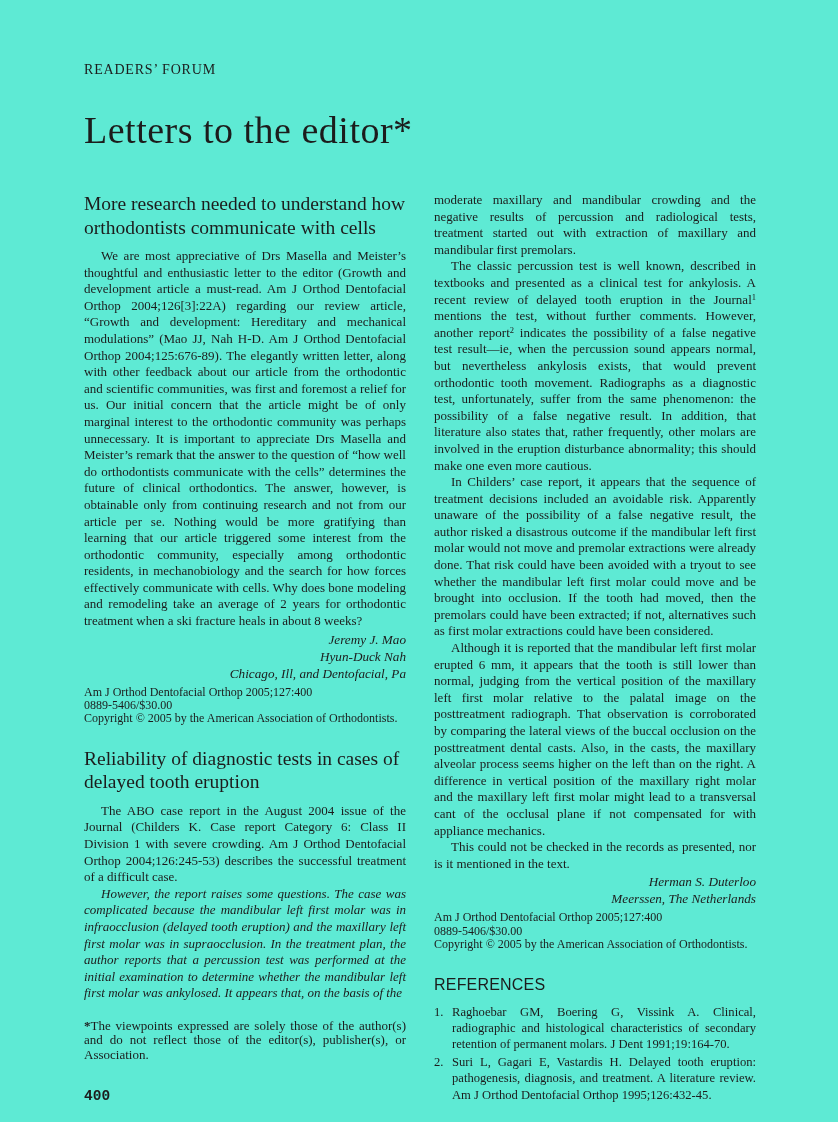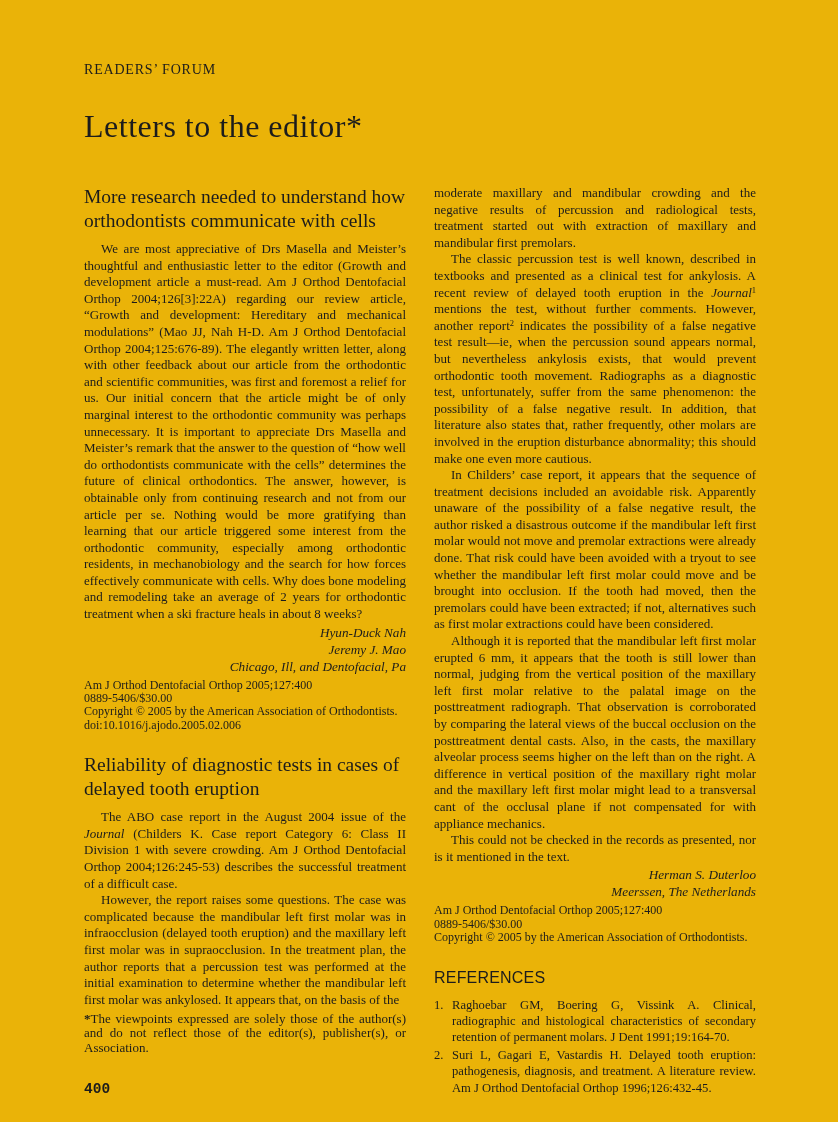--- a/index.html
+++ b/index.html
@@ -1,88 +1,87 @@
 <!DOCTYPE html>
 <html><head>
 <meta charset="utf-8">
 <style>
   * { margin:0; padding:0; box-sizing:border-box; }
   html,body { background:#888; }
   .page {
-    width:838px; height:1122px; background:#eab308; color:#1c1c1c;
+    width:838px; height:1122px; background:#5eead4; color:#1c1c1c;
     font-family:"Liberation Serif", serif;
     padding:62px 82px 36px 84px;
     margin:0 auto; overflow:hidden; position:relative;
   }
   .running-head {
     font-size:14px; letter-spacing:0.8px; margin-bottom:30px;
   }
   .page-title {
-    font-size:32px; font-weight:normal; letter-spacing:0.5px; margin-bottom:40px;
+    font-size:38px; font-weight:normal; letter-spacing:0.5px; margin-bottom:40px;
   }
   .columns { display:flex; gap:28px;margin-top:32px; }
   .col { flex:0 0 322px; width:322px; }
   .col-left { display:flex; flex-direction:column; min-height:897px; }
   .section-heading {
     font-size:19.5px; line-height:23.5px; font-weight:normal; margin-bottom:9px;
   }
   .body-para {
     font-size:13px; line-height:16.6px; text-align:justify;
   }
   .indent { text-indent:17px; }
-  .italic { font-style:italic; }
+  .italic { }
   .sup { font-size:8.5px; vertical-align:4px; line-height:0; }
   .signature {
     text-align:right; font-style:italic; font-size:13.2px; line-height:17px; margin-top:1px;
   }
   .citation { font-size:12px; line-height:13.4px; margin-top:4px; }
   .letter2-heading-left { margin-top:21px; }
   .left-footer { margin-top:auto; }
   .footnote { font-size:13px; line-height:14.4px; text-align:justify; }
   .footnote b { font-weight:bold; }
   .page-number {
     font-family:Liberation Mono, monospace; font-weight:bold; font-size:14.5px; margin-top:26px;
   }
   .refs-heading {
     font-family:"Liberation Sans", sans-serif; font-weight:normal; font-size:16px;
     margin-top:24px; margin-bottom:10px; letter-spacing:0.2px;
   }
   .reference { display:flex; font-size:12.6px; line-height:16.4px; margin-bottom:1px; }
   .ref-num { flex:0 0 18px; }
   .ref-text { flex:1; text-align:justify; }
-  .para-gap { margin-top:0px; }
+  .para-gap { margin-top:0px;font-style:italic; }
 </style>
 </head>
 <body>
 
 <div class="page">
 
   <div class="running-head">READERS’ FORUM</div>
 
   <h1 class="page-title">Letters to the editor*</h1>
 
   <div class="columns">
 
     <div class="col col-left">
 
       <h2 class="section-heading">More research needed to understand how orthodontists communicate with cells</h2>
 
       <p class="body-para indent">We are most appreciative of Drs Masella and Meister’s thoughtful and enthusiastic letter to the editor (Growth and development article a must-read. Am J Orthod Dentofacial Orthop 2004;126[3]:22A) regarding our review article, “Growth and development: Hereditary and mechanical modulations” (Mao JJ, Nah H-D. Am J Orthod Dentofacial Orthop 2004;125:676-89). The elegantly written letter, along with other feedback about our article from the orthodontic and scientific communities, was first and foremost a relief for us. Our initial concern that the article might be of only marginal interest to the orthodontic community was perhaps unnecessary. It is important to appreciate Drs Masella and Meister’s remark that the answer to the question of “how well do orthodontists communicate with the cells” determines the future of clinical orthodontics. The answer, however, is obtainable only from continuing research and not from our article per se. Nothing would be more gratifying than learning that our article triggered some interest from the orthodontic community, especially among orthodontic residents, in mechanobiology and the search for how forces effectively communicate with cells. Why does bone modeling and remodeling take an average of 2 years for orthodontic treatment when a ski fracture heals in about 8 weeks?</p>
 
       <div class="signature">
+        <div>Jeremy J. Mao</div>
         <div>Hyun-Duck Nah</div>
-        <div>Jeremy J. Mao</div>
         <div>Chicago, Ill, and Dentofacial, Pa</div>
       </div>
 
       <div class="citation">
         <div>Am J Orthod Dentofacial Orthop 2005;127:400</div>
         <div>0889-5406/$30.00</div>
         <div>Copyright © 2005 by the American Association of Orthodontists.</div>
-        <div>doi:10.1016/j.ajodo.2005.02.006</div>
       </div>
 
       <h2 class="section-heading letter2-heading-left">Reliability of diagnostic tests in cases of delayed tooth eruption</h2>
 
       <p class="body-para indent"><span>The ABO case report in the August 2004 issue of the </span><span class="italic">Journal</span><span> (Childers K. Case report Category 6: Class II Division 1 with severe crowding. Am J Orthod Dentofacial Orthop 2004;126:245-53) describes the successful treatment of a difficult case.</span></p>
 
       <p class="body-para indent para-gap">However, the report raises some questions. The case was complicated because the mandibular left first molar was in infraocclusion (delayed tooth eruption) and the maxillary left first molar was in supraocclusion. In the treatment plan, the author reports that a percussion test was performed at the initial examination to determine whether the mandibular left first molar was ankylosed. It appears that, on the basis of the</p>
 
       <div class="left-footer">
         <p class="footnote"><b>*</b><span>The viewpoints expressed are solely those of the author(s) and do not reflect those of the editor(s), publisher(s), or Association.</span></p>
@@ -115,20 +114,20 @@
       </div>
 
       <div class="refs-heading">REFERENCES</div>
 
       <div class="reference">
         <div class="ref-num">1.</div>
         <div class="ref-text">Raghoebar GM, Boering G, Vissink A. Clinical, radiographic and histological characteristics of secondary retention of permanent molars. J Dent 1991;19:164-70.</div>
       </div>
       <div class="reference">
         <div class="ref-num">2.</div>
-        <div class="ref-text">Suri L, Gagari E, Vastardis H. Delayed tooth eruption: pathogenesis, diagnosis, and treatment. A literature review. Am J Orthod Dentofacial Orthop 1996;126:432-45.</div>
+        <div class="ref-text">Suri L, Gagari E, Vastardis H. Delayed tooth eruption: pathogenesis, diagnosis, and treatment. A literature review. Am J Orthod Dentofacial Orthop 1995;126:432-45.</div>
       </div>
 
     </div>
 
   </div>
 
 </div>
 
 </body></html>

